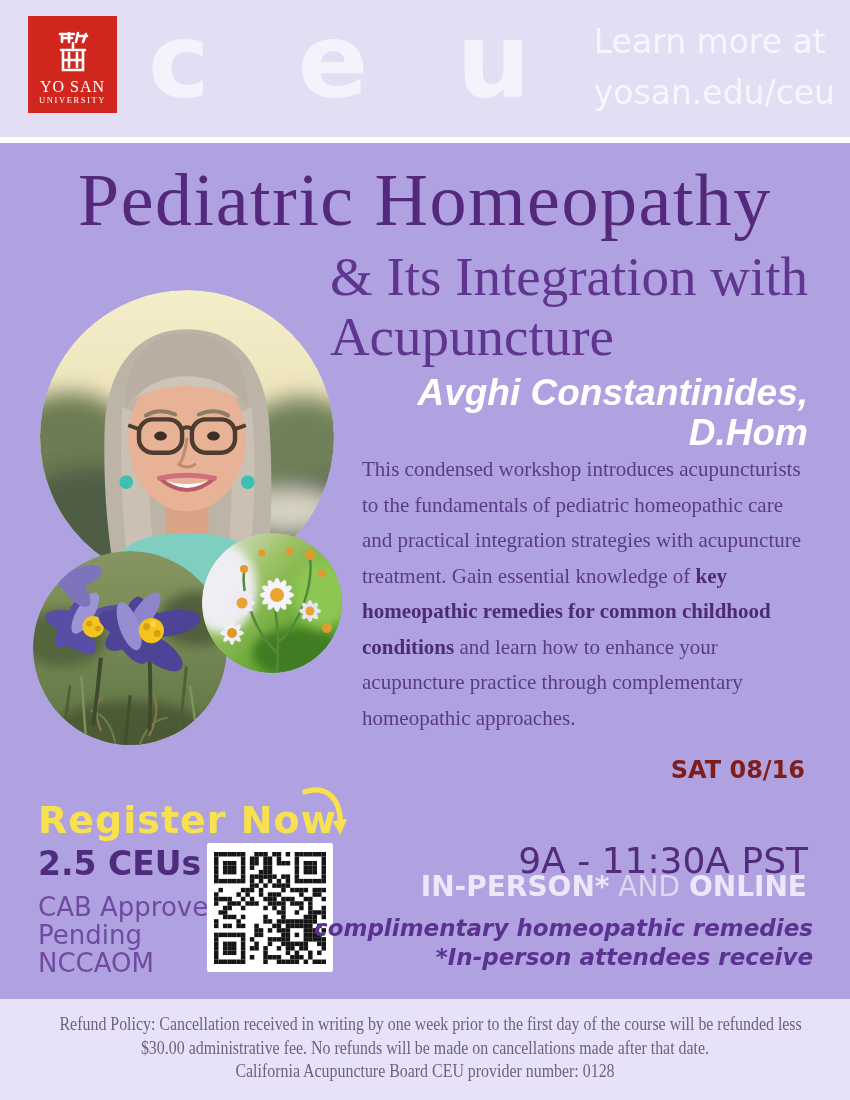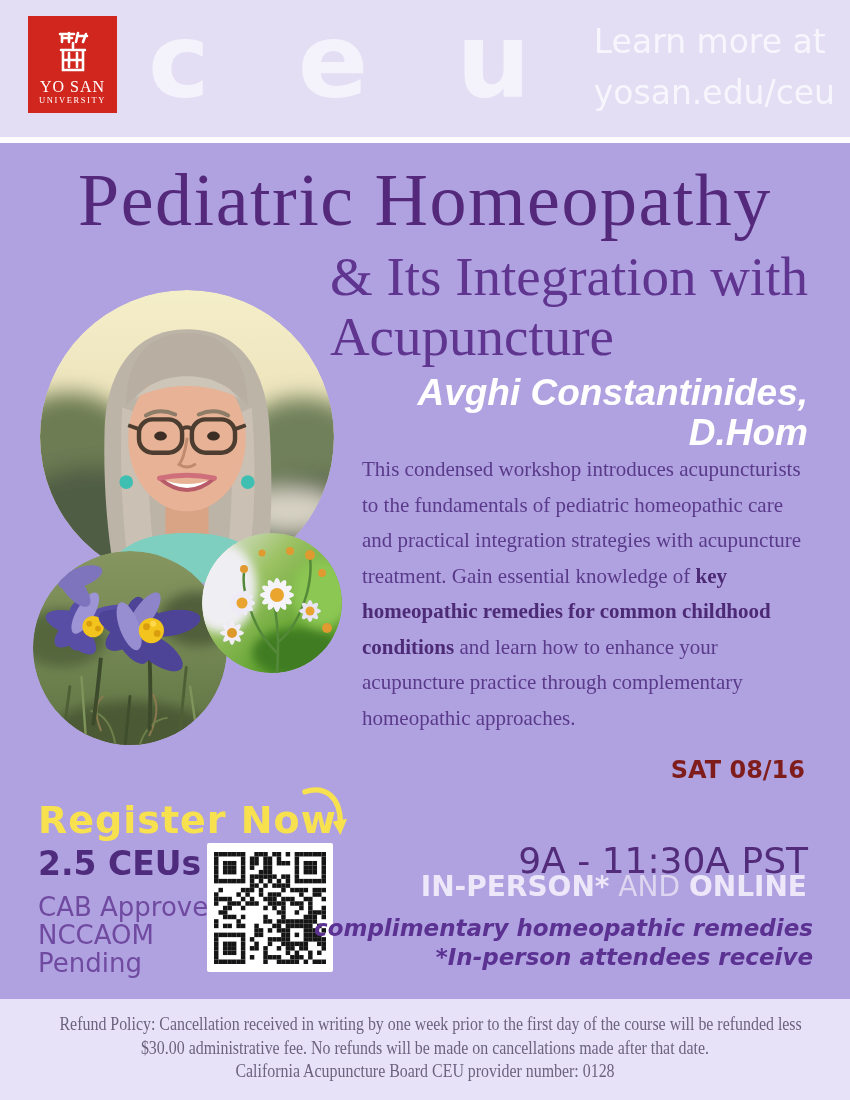--- a/index.html
+++ b/index.html
@@ -337,22 +337,22 @@
   <p class="description"><span>This condensed workshop introduces acupuncturists to the fundamentals of pediatric homeopathic care and practical integration strategies with acupuncture treatment.  Gain essential knowledge of </span><strong>key homeopathic remedies for common childhood conditions</strong><span> and learn how to enhance your acupuncture practice through complementary homeopathic approaches.</span></p>
 
   <div class="register-cta">Register Now</div>
   <svg class="register-arrow" viewBox="0 0 50 60">
     <path d="M3 9 C24 2 40 14 40 42" stroke="#f8e14e" stroke-width="5.5" fill="none" stroke-linecap="round"></path>
     <path d="M32 40 L40 54 L47 37 Z" fill="#f8e14e"></path>
   </svg>
   <div class="ceus">2.5 CEUs</div>
   <div class="approval">
     <div>CAB Approved</div>
+    <div>Pending</div>
     <div>NCCAOM</div>
-    <div>Pending</div>
   </div>
   <div class="qr">
     <svg width="112" height="112" viewBox="0 0 112 112">
         <rect x="0.00" y="0.00" width="4.48" height="4.48" fill="#151515"></rect>
         <rect x="4.48" y="0.00" width="4.48" height="4.48" fill="#151515"></rect>
         <rect x="8.96" y="0.00" width="4.48" height="4.48" fill="#151515"></rect>
         <rect x="13.44" y="0.00" width="4.48" height="4.48" fill="#151515"></rect>
         <rect x="17.92" y="0.00" width="4.48" height="4.48" fill="#151515"></rect>
         <rect x="22.40" y="0.00" width="4.48" height="4.48" fill="#151515"></rect>
         <rect x="26.88" y="0.00" width="4.48" height="4.48" fill="#151515"></rect>

